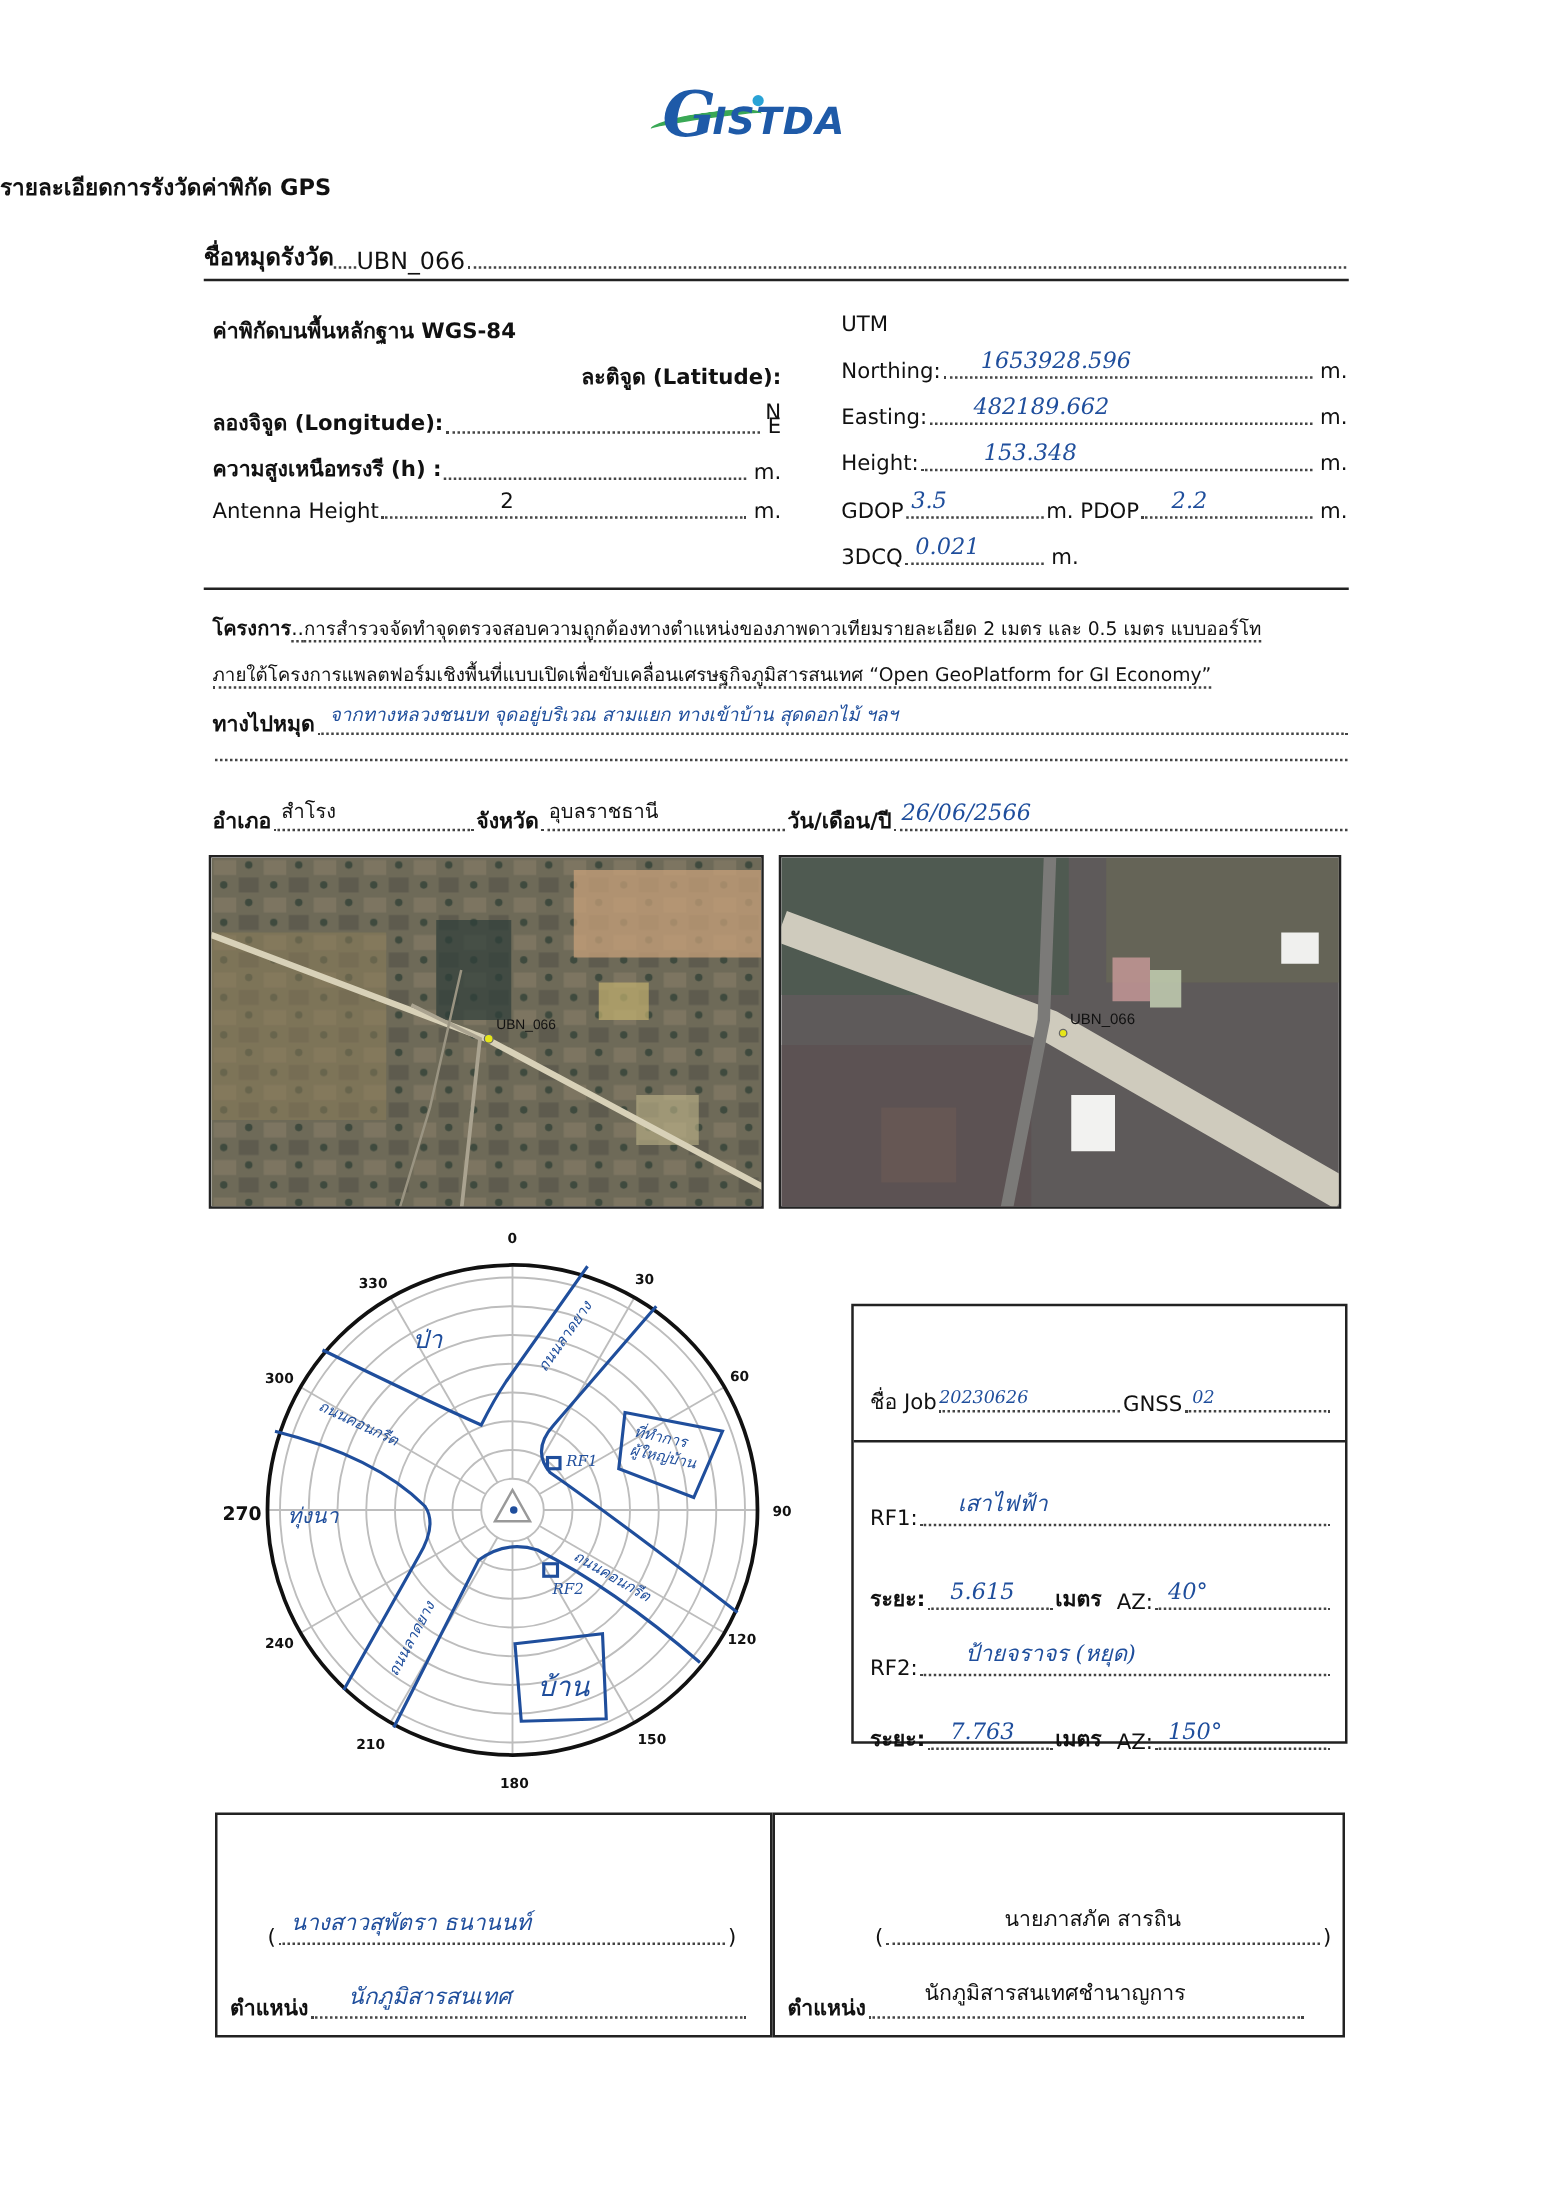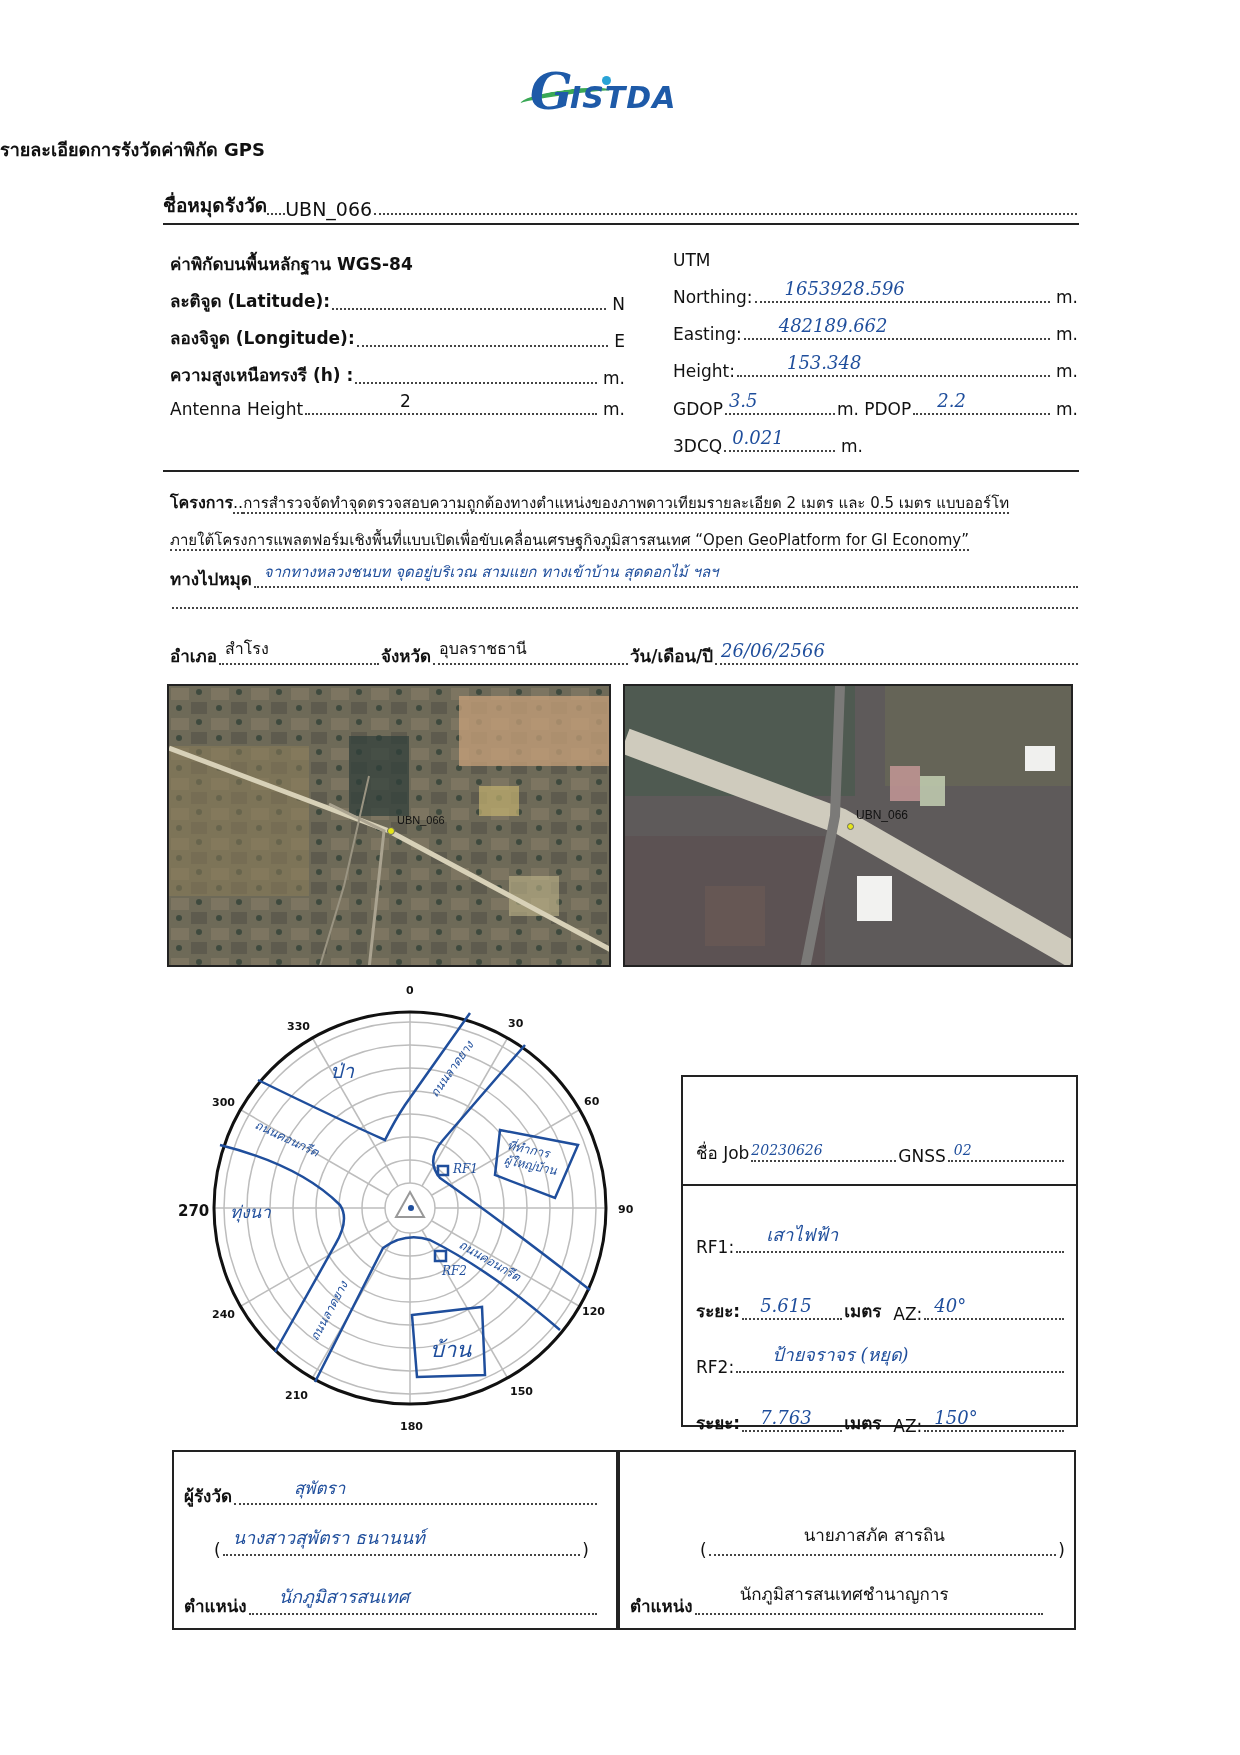--- a/index.html
+++ b/index.html
@@ -21,21 +21,21 @@
     #logo .swoosh { position: absolute; left: -10px; top: 28px; width: 90px; height: 14px; border-radius: 50%; border-top: 5px solid #3aa856; transform: rotate(-8deg); }
     #logo .dot { position: absolute; left: 72px; top: 14px; width: 9px; height: 9px; border-radius: 50%; background: #29a3d6; }
     #doc-title { left: 0; width: 1240px; top: 135px; text-align: left; font-size: 18px; font-weight: bold; }
 
     .hr { position: absolute; left: 163px; width: 916px; height: 2px; background: #222; }
 
     .sat { position: absolute; border: 2px solid #222; overflow: hidden; }
     .sat-label { position: absolute; font-size: 11px; color: #111; font-family: "Liberation Sans", sans-serif; }
     .sat-pin { position: absolute; width: 8px; height: 8px; border-radius: 50%; background: #e6e61a; border: 1px solid #666; }
 
-    #info-box { left: 681px; top: 1043px; width: 397px; height: 352px; border: 2px solid #222; margin-top: 32px; }
+    #info-box { left: 681px; top: 1043px; width: 397px; height: 352px; border: 2px solid #222; }
     #info-box .sep { position: absolute; left: 0; right: 0; top: 107px; height: 2px; background: #222; }
 
     .sig-box { position: absolute; top: 1450px; height: 180px; border: 2px solid #222; }
   </style>
 </head>
 <body>
 
 <div id="logo" class="abs">
   <span class="swoosh"></span>
   <span class="g">G</span>
@@ -47,21 +47,21 @@
 <div class="row" style="left:163px; top:190px; width:916px; font-size:19px;">
   <span class="bold">ชื่อหมุดรังวัด</span>
   <span style="border-bottom:2px dotted #444; width:18px; margin-bottom:5px;"></span>
   <span>UBN_066</span>
   <span class="fill" style="margin-bottom:5px;"></span>
 </div>
 <div class="hr" style="top:223px;"></div>
 
 <div class="abs lbl bold" style="left:170px; top:250px;">ค่าพิกัดบนพื้นหลักฐาน WGS-84</div>
 
-<div class="row" style="left:170px; top:287px; width:455px;">
+<div class="row" style="left:170px; top:287px; width:455px;flex-direction:column;">
   <span class="bold">ละติจูด (Latitude):</span>
   <span class="fill">
       <span class="hv hand"></span>
     </span>
   <span class="unit">N</span>
 </div>
 <div class="row" style="left:170px; top:324px; width:455px;">
   <span class="bold">ลองจิจูด (Longitude):</span>
   <span class="fill">
       <span class="hv hand"></span>
@@ -311,26 +311,20 @@
       </span>
     <span class="bold">เมตร</span>
     <span style="margin-left:12px;">AZ:</span>
     <span class="fill">
         <span class="hv hand" style="left:10px;">150°</span>
       </span>
   </div>
 </div>
 
 <div class="sig-box" style="left:172px; width:446px;">
-  <div class="row" style="left:10px; top:30px; width:415px;">
-    <span class="bold">ผู้รังวัด</span>
-    <span class="fill">
-        <span class="hv hand" style="left:60px; font-size:17px;">สุพัตรา</span>
-      </span>
-  </div>
   <div class="row" style="left:40px; top:88px; width:375px;">
     <span>(</span>
     <span class="fill">
         <span class="hv hand" style="left:10px;">นางสาวสุพัตรา ธนานนท์</span>
       </span>
     <span>)</span>
   </div>
   <div class="row" style="left:10px; top:140px; width:415px;">
     <span class="bold">ตำแหน่ง</span>
     <span class="fill">

